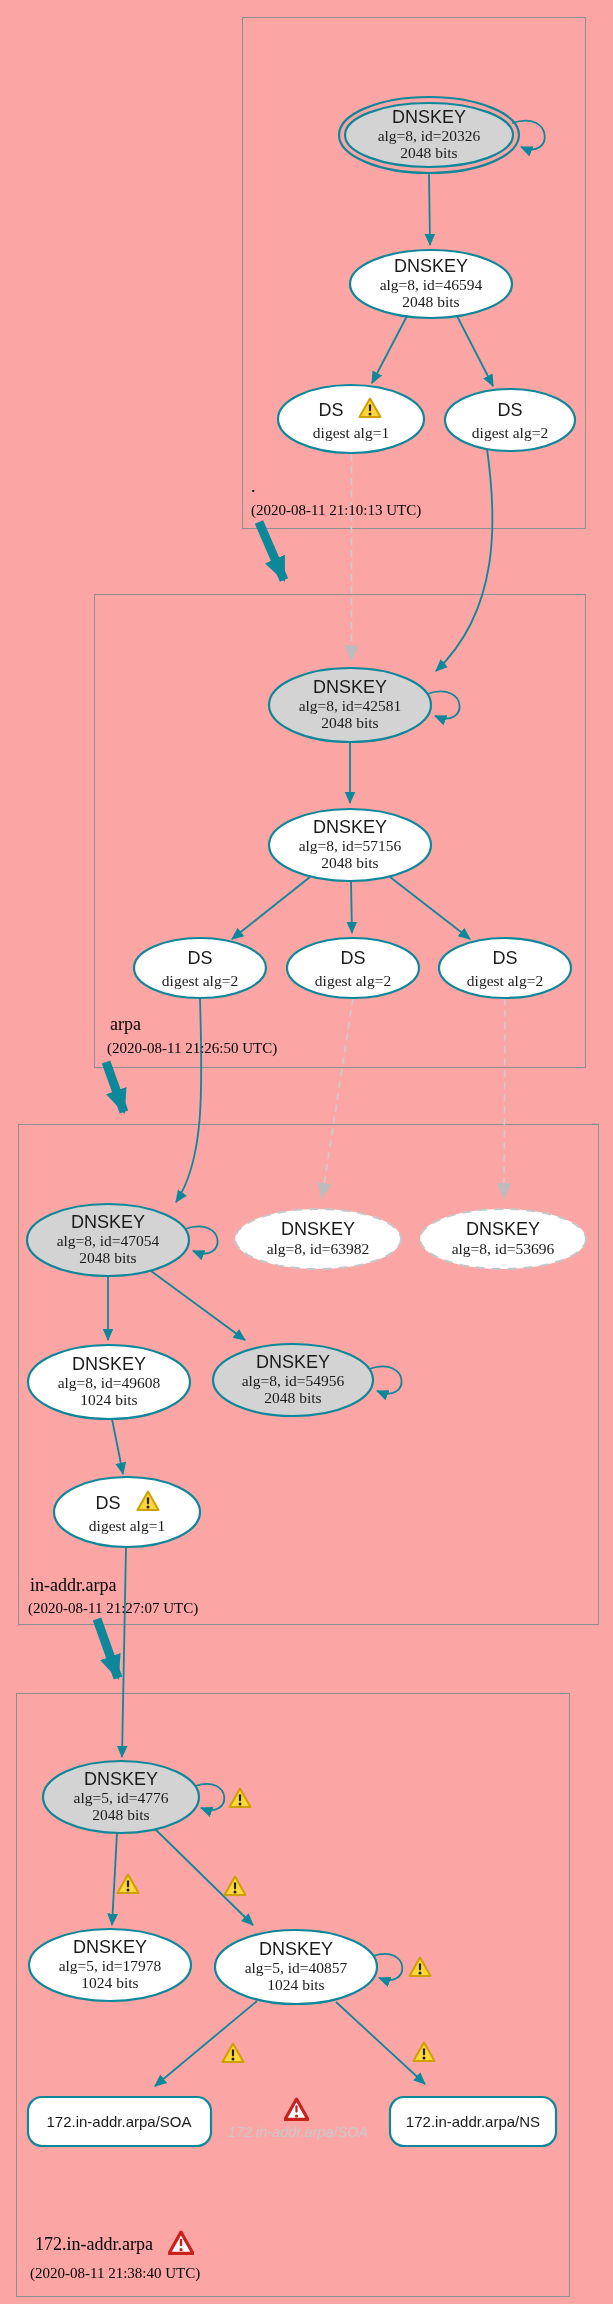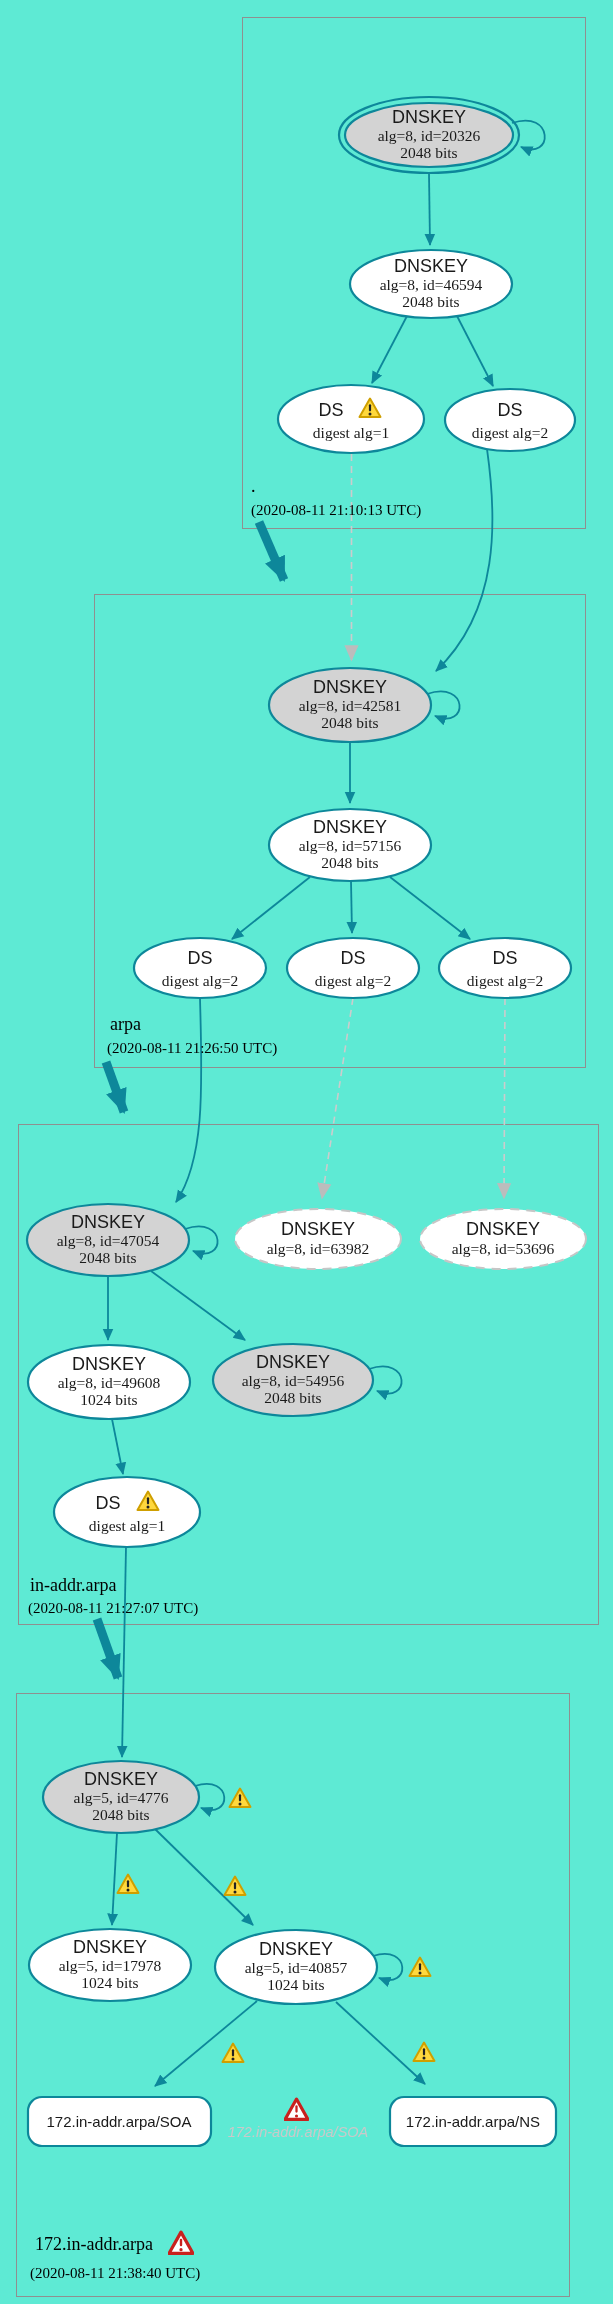--- a/index.html
+++ b/index.html
@@ -1,16 +1,16 @@
 <!DOCTYPE html>
 <html><head>
 <meta charset="utf-8">
 <style>
   html,body { margin:0; padding:0; background:#ffffff; }
-  .stage { position:relative; width:613px; height:2304px; background:#5eead4;
+  .stage { position:relative; width:613px; height:2304px; background:#fca5a5;
            font-family:"Liberation Serif", serif; }
   svg { display:block; }
   .zonebox { fill:none; stroke:#8f8f8f; stroke-width:1; }
   .node-outline { stroke:#0d879a; stroke-width:2.2; fill:#ffffff; }
   .node-fill-gray { fill:#d3d3d3; }
   .node-missing { fill:#ffffff; stroke:#c6c6c6; stroke-width:2; stroke-dasharray:9 7; }
   .edge { stroke:#0d879a; stroke-width:1.8; fill:none; }
   .edge-thick { stroke:#0d879a; stroke-width:9; fill:none; }
   .edge-insecure { stroke:#cccccc; stroke-width:1.6; fill:none; stroke-dasharray:7 5; }
   .node-title { font-family:"Liberation Sans", sans-serif; font-size:18px; fill:#1a1a1a; text-anchor:middle; }

